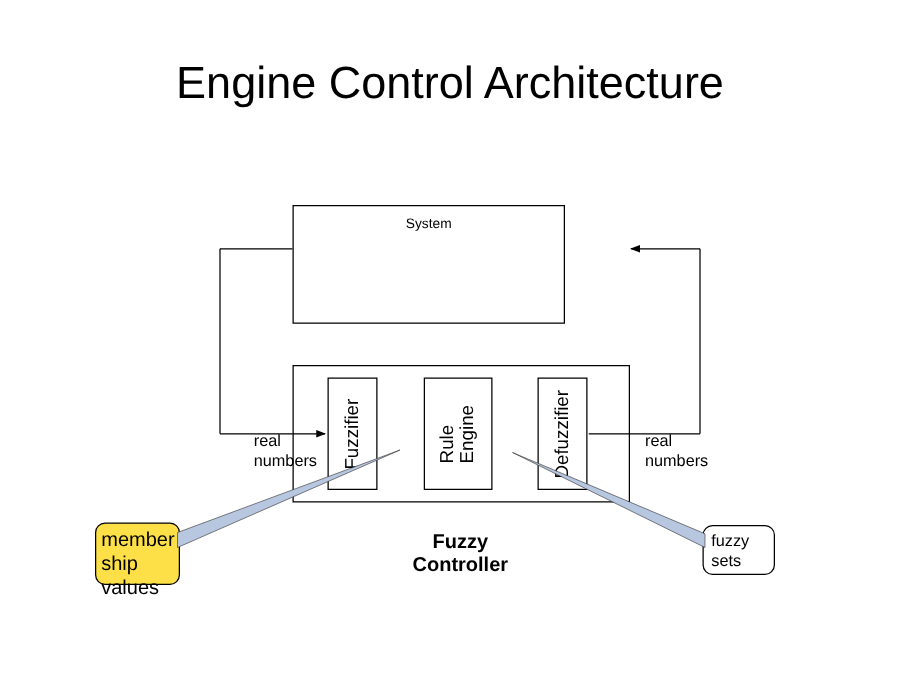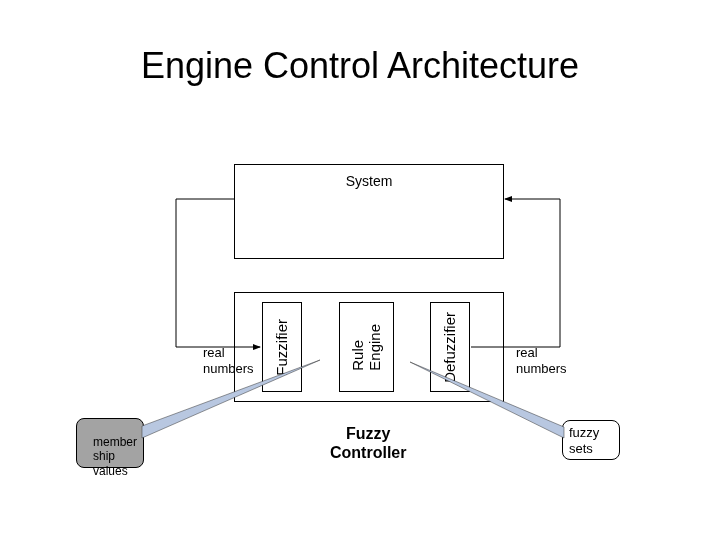--- a/index.html
+++ b/index.html
@@ -20,26 +20,26 @@
       left: 0;
       right: 0;
       text-align: center;
       font-size: 36px;
       font-weight: normal;
     }
     .system-box {
       position: absolute;
       top: 164px;
       left: 234px;
-      width: 270px;
+      width: 218px;
       height: 95px;
       border: 1px solid black;
       padding: 8px;
       text-align: center;
-      font-size: 14px;
+      font-size: 11px;
     }
     .controller-box {
       position: absolute;
       top: 292px;
       left: 234px;
       width: 270px;
       height: 110px;
       border: 1px solid black;
     }
     .inner-block {
@@ -93,24 +93,24 @@
       line-height: 1.2;
     }
     .callout-left {
       position: absolute;
       top: 418px;
       left: 76px;
       width: 68px;
       height: 50px;
       border: 1px solid black;
       border-radius: 8px;
-      padding: 16px;
-      font-size: 12px;
+      padding: 4px;
+      font-size: 16px;
       line-height: 1.2;
-      background: #a3a3a3;
+      background: #fde047;
     }
     .callout-right {
       position: absolute;
       top: 420px;
       left: 562px;
       width: 58px;
       height: 40px;
       border: 1px solid black;
       border-radius: 8px;
       padding: 4px 6px;

